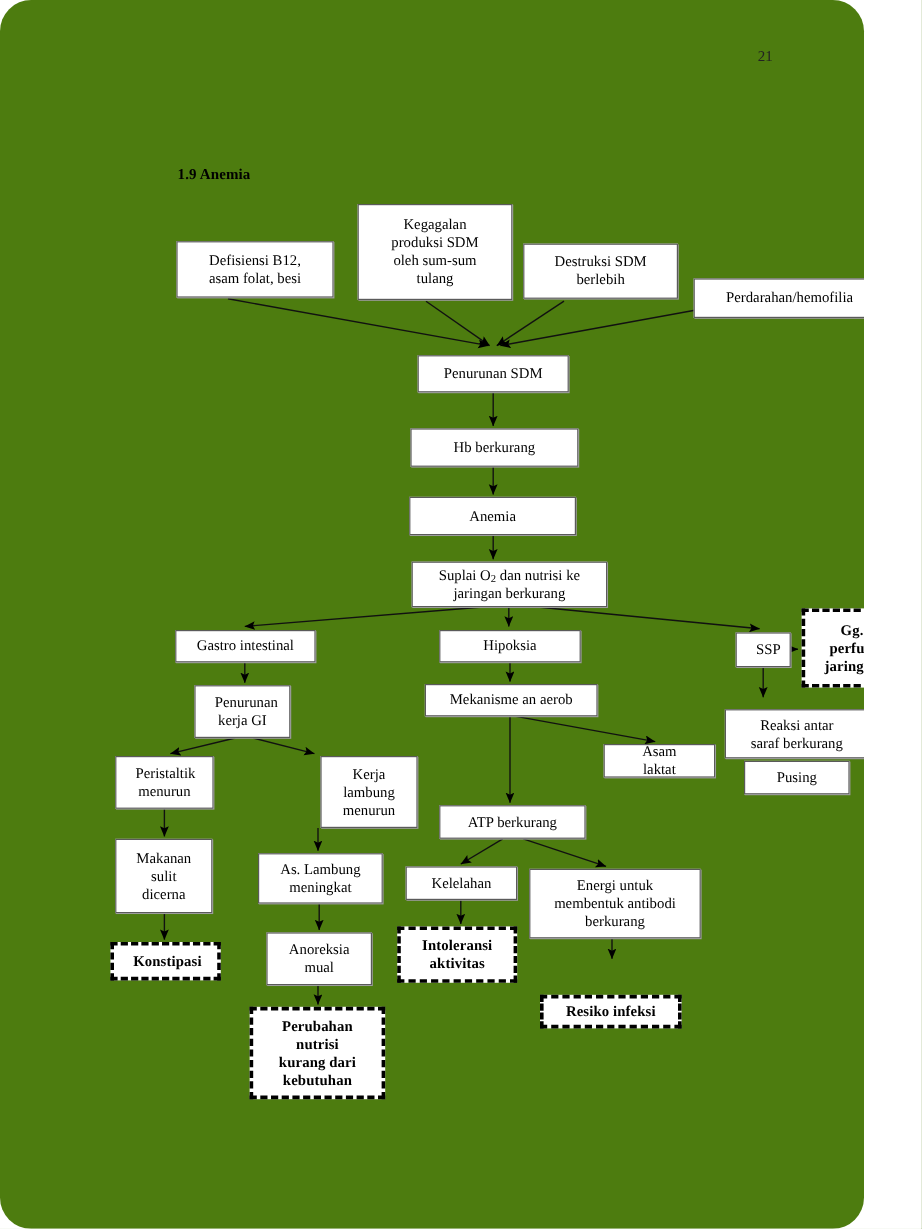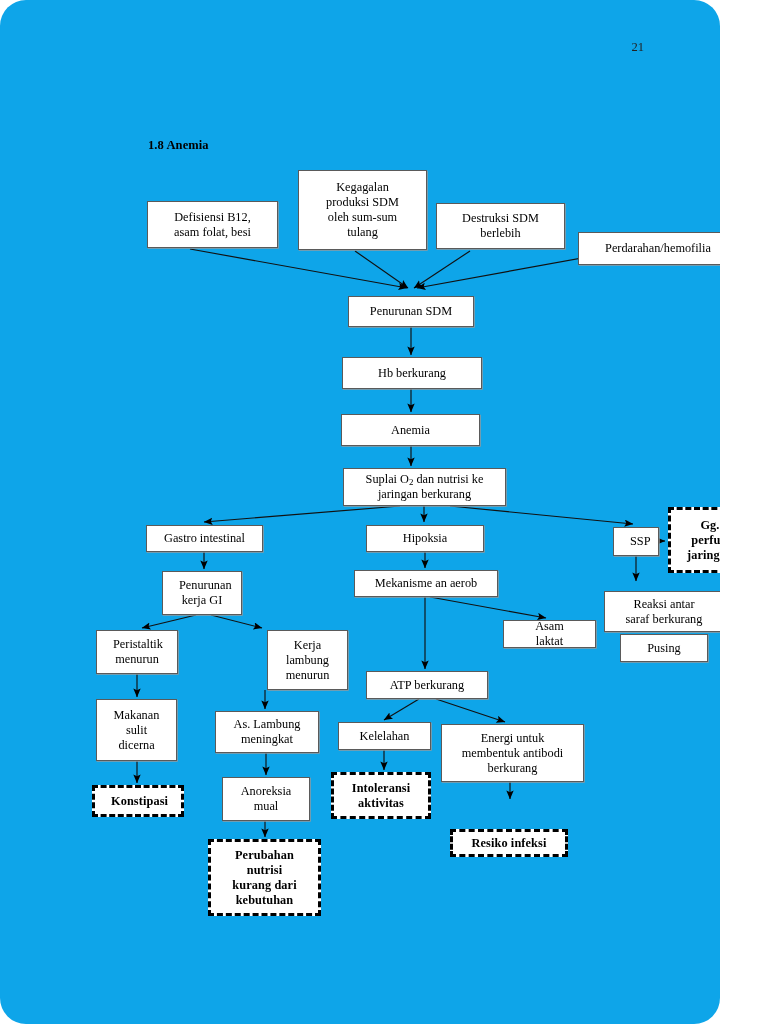--- a/index.html
+++ b/index.html
@@ -8,21 +8,21 @@
     background: #ffffff;
   }
   body {
     font-family: "Liberation Serif", "DejaVu Serif", serif;
     color: #000000;
   }
   #page {
     position: relative;
     width: 720px;
     height: 1024px;
-    background: #0ea5e9;
+    background: #4d7c0f;
     overflow: hidden;
     border-radius: 26px;
   }
   #page-number {
     position: absolute;
     right: 76px;
     top: 40px;
     font-size: 12.5px;
     color: #222;
   }
@@ -65,21 +65,21 @@
   }
   .node span { display: block; width: 100%; white-space: pre-line; }
   sub { font-size: 0.72em; vertical-align: -0.22em; }
 </style>
 </head>
 <body>
 
 <div id="page">
 
   <div id="page-number">21</div>
-  <div id="section-title">1.8 Anemia</div>
+  <div id="section-title">1.9 Anemia</div>
 
   <svg id="edges" viewBox="0 0 768 1024">
     <defs>
       <marker id="ah" markerWidth="9" markerHeight="9" refX="7.4" refY="3.2" orient="auto" markerUnits="strokeWidth">
         <path d="M0,0 L7.6,3.2 L0,6.4 L1.5,3.2 z" fill="#000"></path>
       </marker>
     </defs>
     <g id="edge-layer" stroke="#111" stroke-width="1.15" fill="none">
         <path d="M 190 249 L 407 288" marker-end="url(#ah)"></path>
         <path d="M 355 251 L 408 288" marker-end="url(#ah)"></path>

